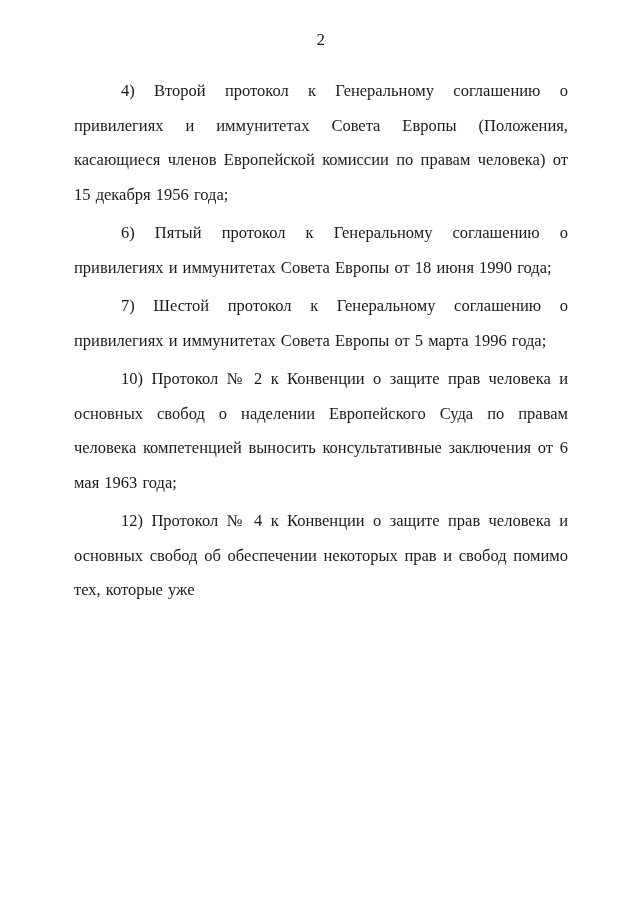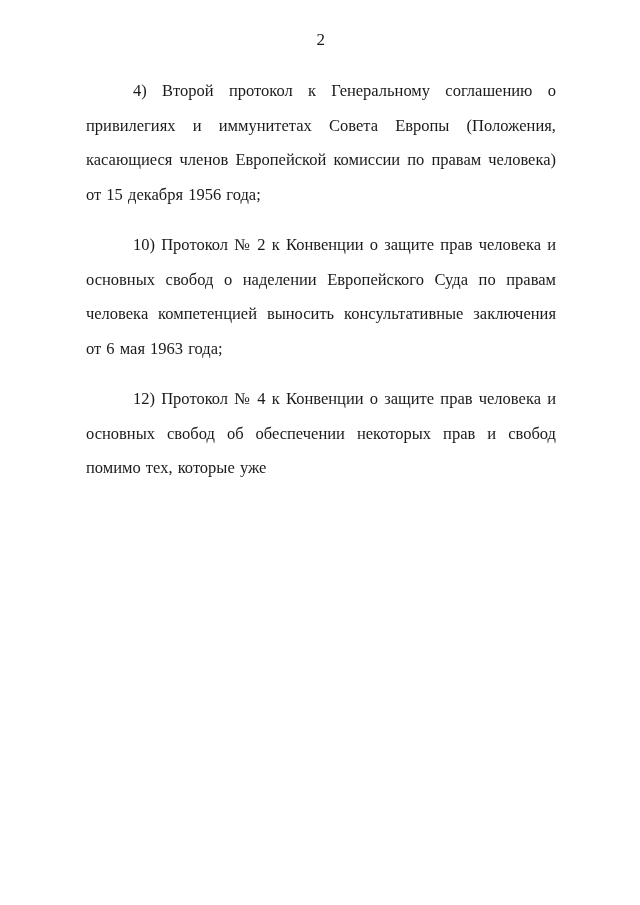--- a/index.html
+++ b/index.html
@@ -22,32 +22,34 @@
     padding: 30px 68px 20px 70px;
   }
   .page-number {
     text-align: center;
     font-size: 17px;
     line-height: 20px;
     margin: 0 0 24px 0;
     letter-spacing: 0.5px;
   }
   .body-text p {
-    margin: 16px;
+    margin: 4px;
     font-size: 16.5px;
     line-height: 34.5px;
     text-align: justify;
     text-indent: 47px;
     word-spacing: 1px;
   }
 </style>
 </head>
 <body>
 
 <div class="page">
   <div class="page-number">2</div>
 
   <div class="body-text">
     <p>4) Второй протокол к Генеральному соглашению о привилегиях и иммунитетах Совета Европы (Положения, касающиеся членов Европейской комиссии по правам человека) от 15 декабря 1956 года;</p>
+    <p>6) Пятый протокол к Генеральному соглашению о привилегиях и иммунитетах Совета Европы от 18 июня 1990 года;</p>
+    <p>7) Шестой протокол к Генеральному соглашению о привилегиях и иммунитетах Совета Европы от 5 марта 1996 года;</p>
     <p>10) Протокол № 2 к Конвенции о защите прав человека и основных свобод о наделении Европейского Суда по правам человека компетенцией выносить консультативные заключения от 6 мая 1963 года;</p>
     <p>12) Протокол № 4 к Конвенции о защите прав человека и основных свобод об обеспечении некоторых прав и свобод помимо тех, которые уже</p>
   </div>
 </div>
 
 </body></html>

